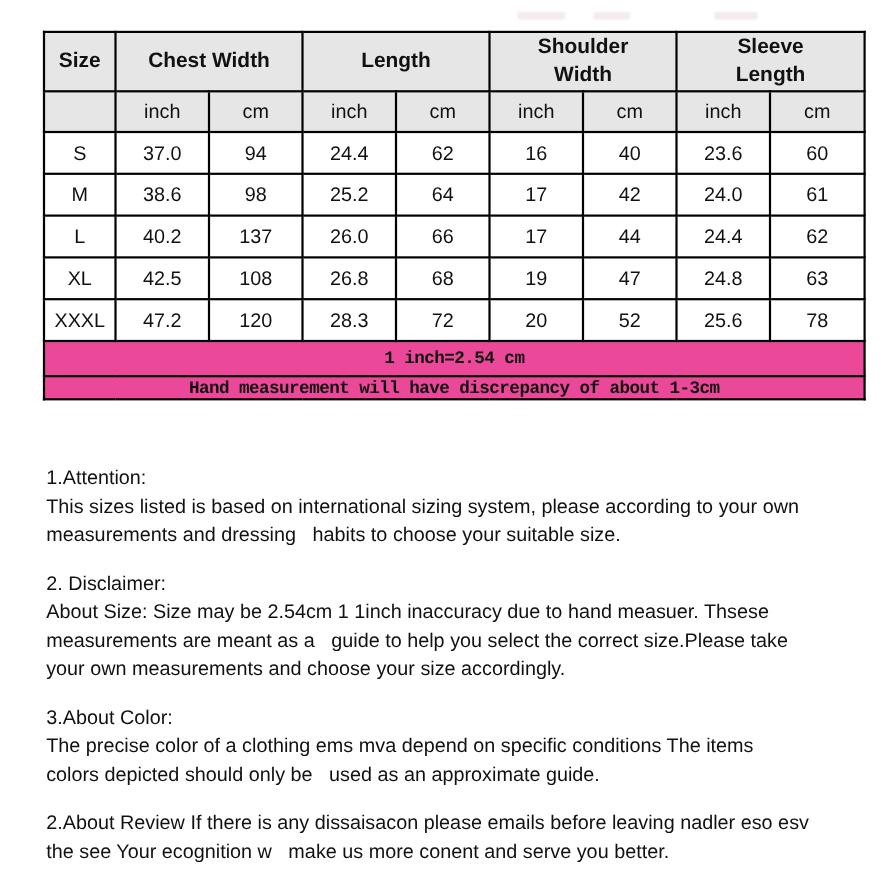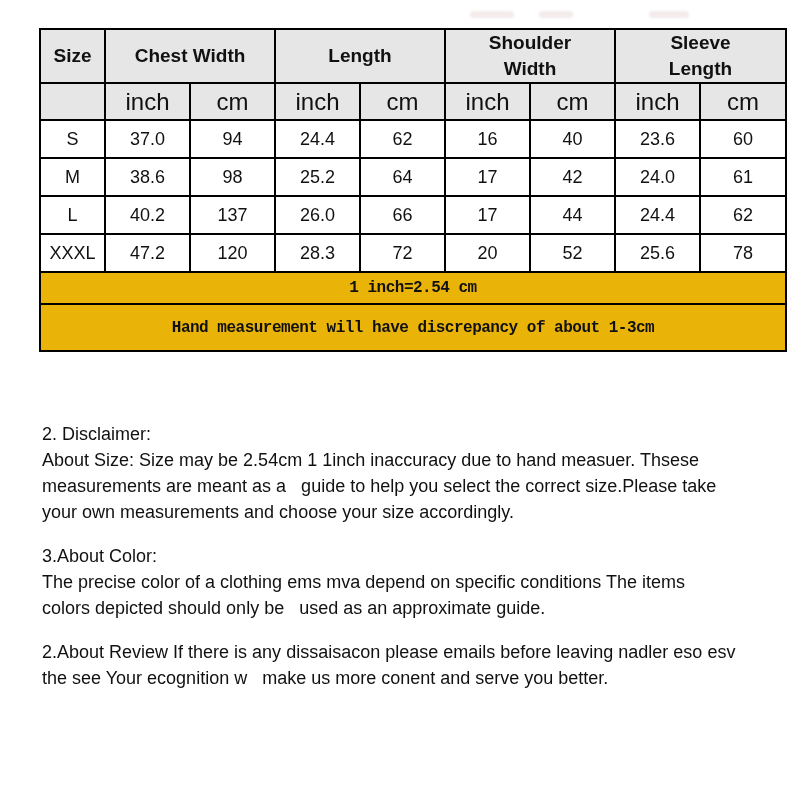--- a/index.html
+++ b/index.html
@@ -57,35 +57,35 @@
     line-height: 26px;
   }
   tr.header-row th .wrap2 {
     display: inline-block;
     max-width: 116px;
     line-height: 26px;
   }
   tr.unit-row { height: 37px; }
   tr.unit-row td {
     background: var(--header-bg);
-    font-size: 24px;
+    font-size: 18px;
     font-weight: normal;
   }
   tr.data-row { height: 38px; }
   tr.data-row td { font-size: 18px; background: #ffffff; }
   tr.footnote-row td {
-    background: #eab308;
+    background: #ec4899;
     font-family: "Liberation Mono", "DejaVu Sans Mono", monospace;
     font-weight: bold;
     font-size: 16px;
     letter-spacing: -0.5px;
     white-space: pre;
   }
   tr.footnote-row.first { height: 32px; }
-  tr.footnote-row.second { height: 47px; }
+  tr.footnote-row.second { height: 21px; }
 
   .notes {
     position: absolute;
     left: 30px; top: 421px;
     width: 742px;
   }
   .notes p {
     margin: 0 0 18px 0;
     font-size: 18px;
     line-height: 26px;
@@ -165,20 +165,31 @@
       <td>40.2</td>
       <td>137</td>
       <td>26.0</td>
       <td>66</td>
       <td>17</td>
       <td>44</td>
       <td>24.4</td>
       <td>62</td>
     </tr>
 
+    <tr class="data-row">
+      <td>XL</td>
+      <td>42.5</td>
+      <td>108</td>
+      <td>26.8</td>
+      <td>68</td>
+      <td>19</td>
+      <td>47</td>
+      <td>24.8</td>
+      <td>63</td>
+    </tr>
 
 
     <tr class="data-row">
       <td>XXXL</td>
       <td>47.2</td>
       <td>120</td>
       <td>28.3</td>
       <td>72</td>
       <td>20</td>
       <td>52</td>
@@ -189,20 +200,23 @@
     <tr class="footnote-row first">
       <td colspan="9">1 inch=2.54 cm</td>
     </tr>
     <tr class="footnote-row second">
       <td colspan="9">Hand measurement will have discrepancy of about 1-3cm</td>
     </tr>
   </tbody>
     </table>
 
   <div class="notes">
+    <p>1.Attention:
+This sizes listed is based on international sizing system, please according to your own
+measurements and dressing   habits to choose your suitable size.</p>
     <p>2. Disclaimer:
 About Size: Size may be 2.54cm 1 1inch inaccuracy due to hand measuer. Thsese
 measurements are meant as a   guide to help you select the correct size.Please take
 your own measurements and choose your size accordingly.</p>
     <p>3.About Color:
 The precise color of a clothing ems mva depend on specific conditions The items
 colors depicted should only be   used as an approximate guide.</p>
     <p>2.About Review If there is any dissaisacon please emails before leaving nadler eso esv
 the see Your ecognition w   make us more conent and serve you better.</p>
   </div>

